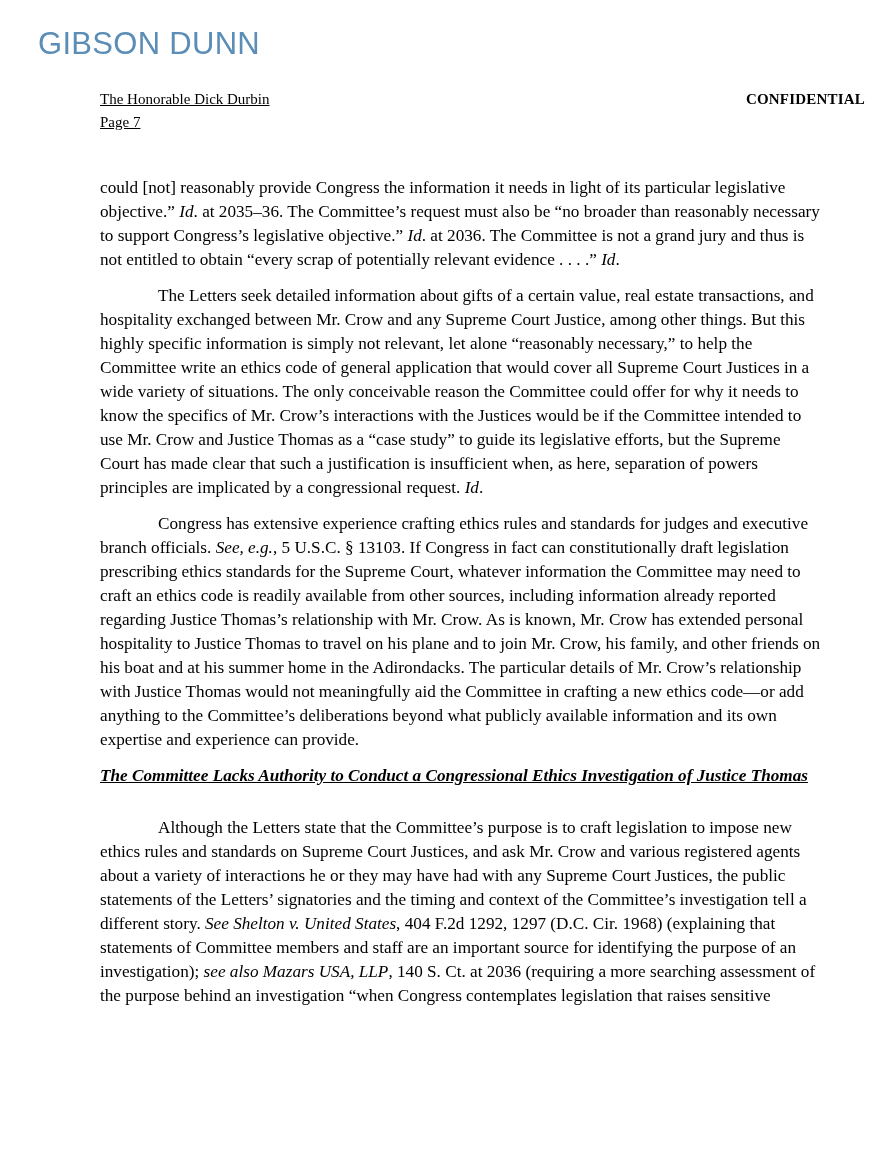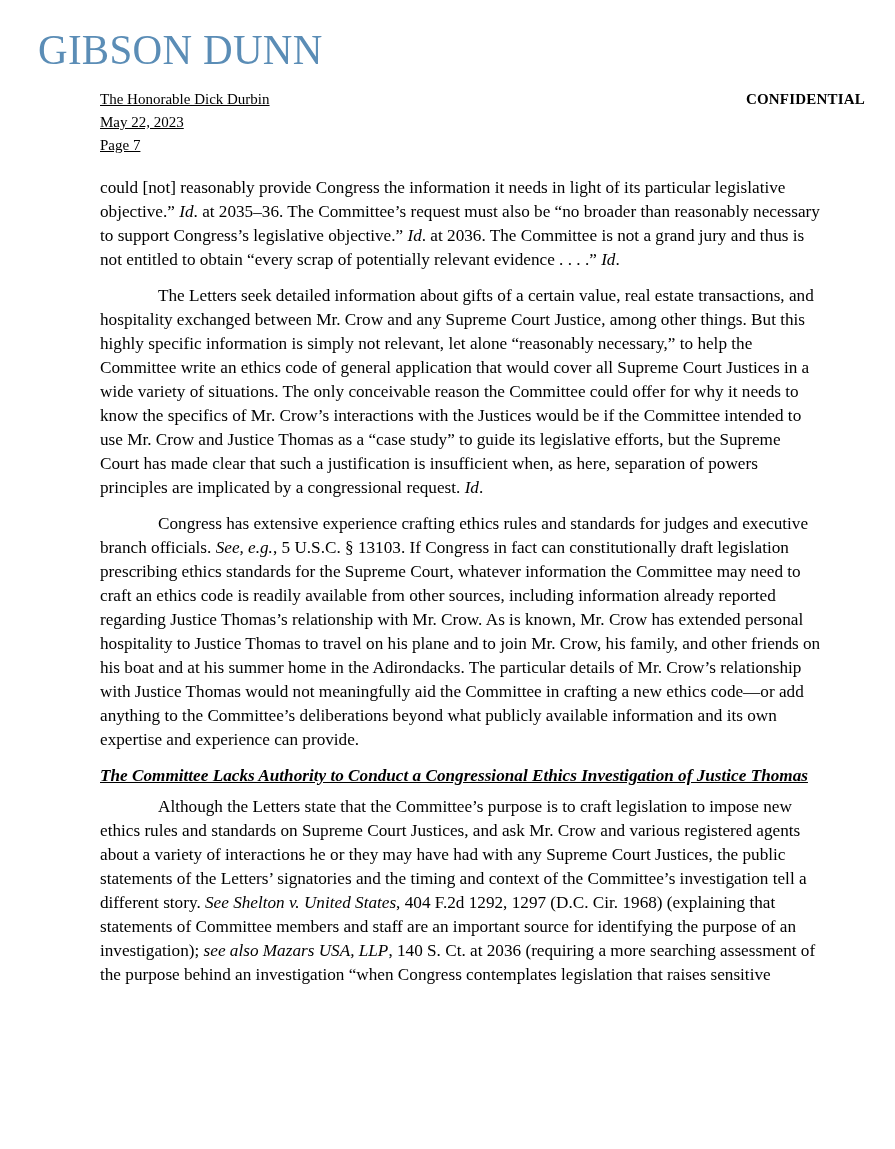--- a/index.html
+++ b/index.html
@@ -3,53 +3,52 @@
 <meta charset="utf-8">
 <style>
   html, body { margin: 0; padding: 0; background: #ffffff; }
   body {
     width: 895px; height: 1149px; position: relative; overflow: hidden;
     font-family: "Liberation Serif", "DejaVu Serif", serif;
     color: #000;
   }
   .logo {
     position: absolute; left: 38px; top: 26px;
-    font-family: Liberation Serif, serif;
-    font-size: 41px; letter-spacing: 0.3px;
+    font-family: Liberation Sans, sans-serif;
+    font-size: 31px; letter-spacing: 0.3px;
     color: #5b8db6; font-weight: normal;
     transform: scaleY(1.02);
   }
   .header-block {
     position: absolute; left: 100px; top: 88px;
     font-size: 15px; line-height: 23px; text-decoration: underline;
   }
   .confidential {
     position: absolute; right: 30px; top: 88px;
     font-size: 15px; line-height: 23px; font-weight: bold; letter-spacing: 0.2px;
   }
   .body {
     position: absolute; left: 100px; top: 176px; width: 722px;
     font-size: 17.2px; line-height: 24px;
   }
   .body p { margin: 0 0 12px 0; }
   .indent { text-indent: 58px; }
   .heading {
     font-weight: bold; font-style: italic; text-decoration: underline;
-    margin: 0 0 7px 0; line-height: 24px;
+    margin: 0 0 28px 0; line-height: 24px;
   }
   i { font-style: italic; text-align: right; }
 </style>
 </head>
 <body>
 
 <div class="logo">GIBSON DUNN</div>
 
 <div class="header-block">
   <div>The Honorable Dick Durbin</div>
-  <div>May 22, 2023</div>
   <div>Page 7</div>
 </div>
 <div class="confidential">CONFIDENTIAL</div>
 
 <div class="body">
   <p><span>could [not] reasonably provide Congress the information it needs in light of its particular legislative objective.”  </span><i>Id</i><span>. at 2035–36.  The Committee’s request must also be “no broader than reasonably necessary to support Congress’s legislative objective.”  </span><i>Id</i><span>. at 2036.  The Committee is not a grand jury and thus is not entitled to obtain “every scrap of potentially relevant evidence . . . .”  </span><i>Id</i><span>.</span></p>
 
   <p class="indent"><span>The Letters seek detailed information about gifts of a certain value, real estate transactions, and hospitality exchanged between Mr. Crow and any Supreme Court Justice, among other things.  But this highly specific information is simply not relevant, let alone “reasonably necessary,” to help the Committee write an ethics code of general application that would cover all Supreme Court Justices in a wide variety of situations.  The only conceivable reason the Committee could offer for why it needs to know the specifics of Mr. Crow’s interactions with the Justices would be if the Committee intended to use Mr. Crow and Justice Thomas as a “case study” to guide its legislative efforts, but the Supreme Court has made clear that such a justification is insufficient when, as here, separation of powers principles are implicated by a congressional request.  </span><i>Id</i><span>.</span></p>
 
   <p class="indent"><span>Congress has extensive experience crafting ethics rules and standards for judges and executive branch officials.  </span><i>See, e.g.</i><span>, 5 U.S.C. § 13103.  If Congress in fact can constitutionally draft legislation prescribing ethics standards for the Supreme Court, whatever information the Committee may need to craft an ethics code is readily available from other sources, including information already reported regarding Justice Thomas’s relationship with Mr. Crow.  As is known, Mr. Crow has extended personal hospitality to Justice Thomas to travel on his plane and to join Mr. Crow, his family, and other friends on his boat and at his summer home in the Adirondacks.  The particular details of Mr. Crow’s relationship with Justice Thomas would not meaningfully aid the Committee in crafting a new ethics code—or add anything to the Committee’s deliberations beyond what publicly available information and its own expertise and experience can provide.</span></p>

